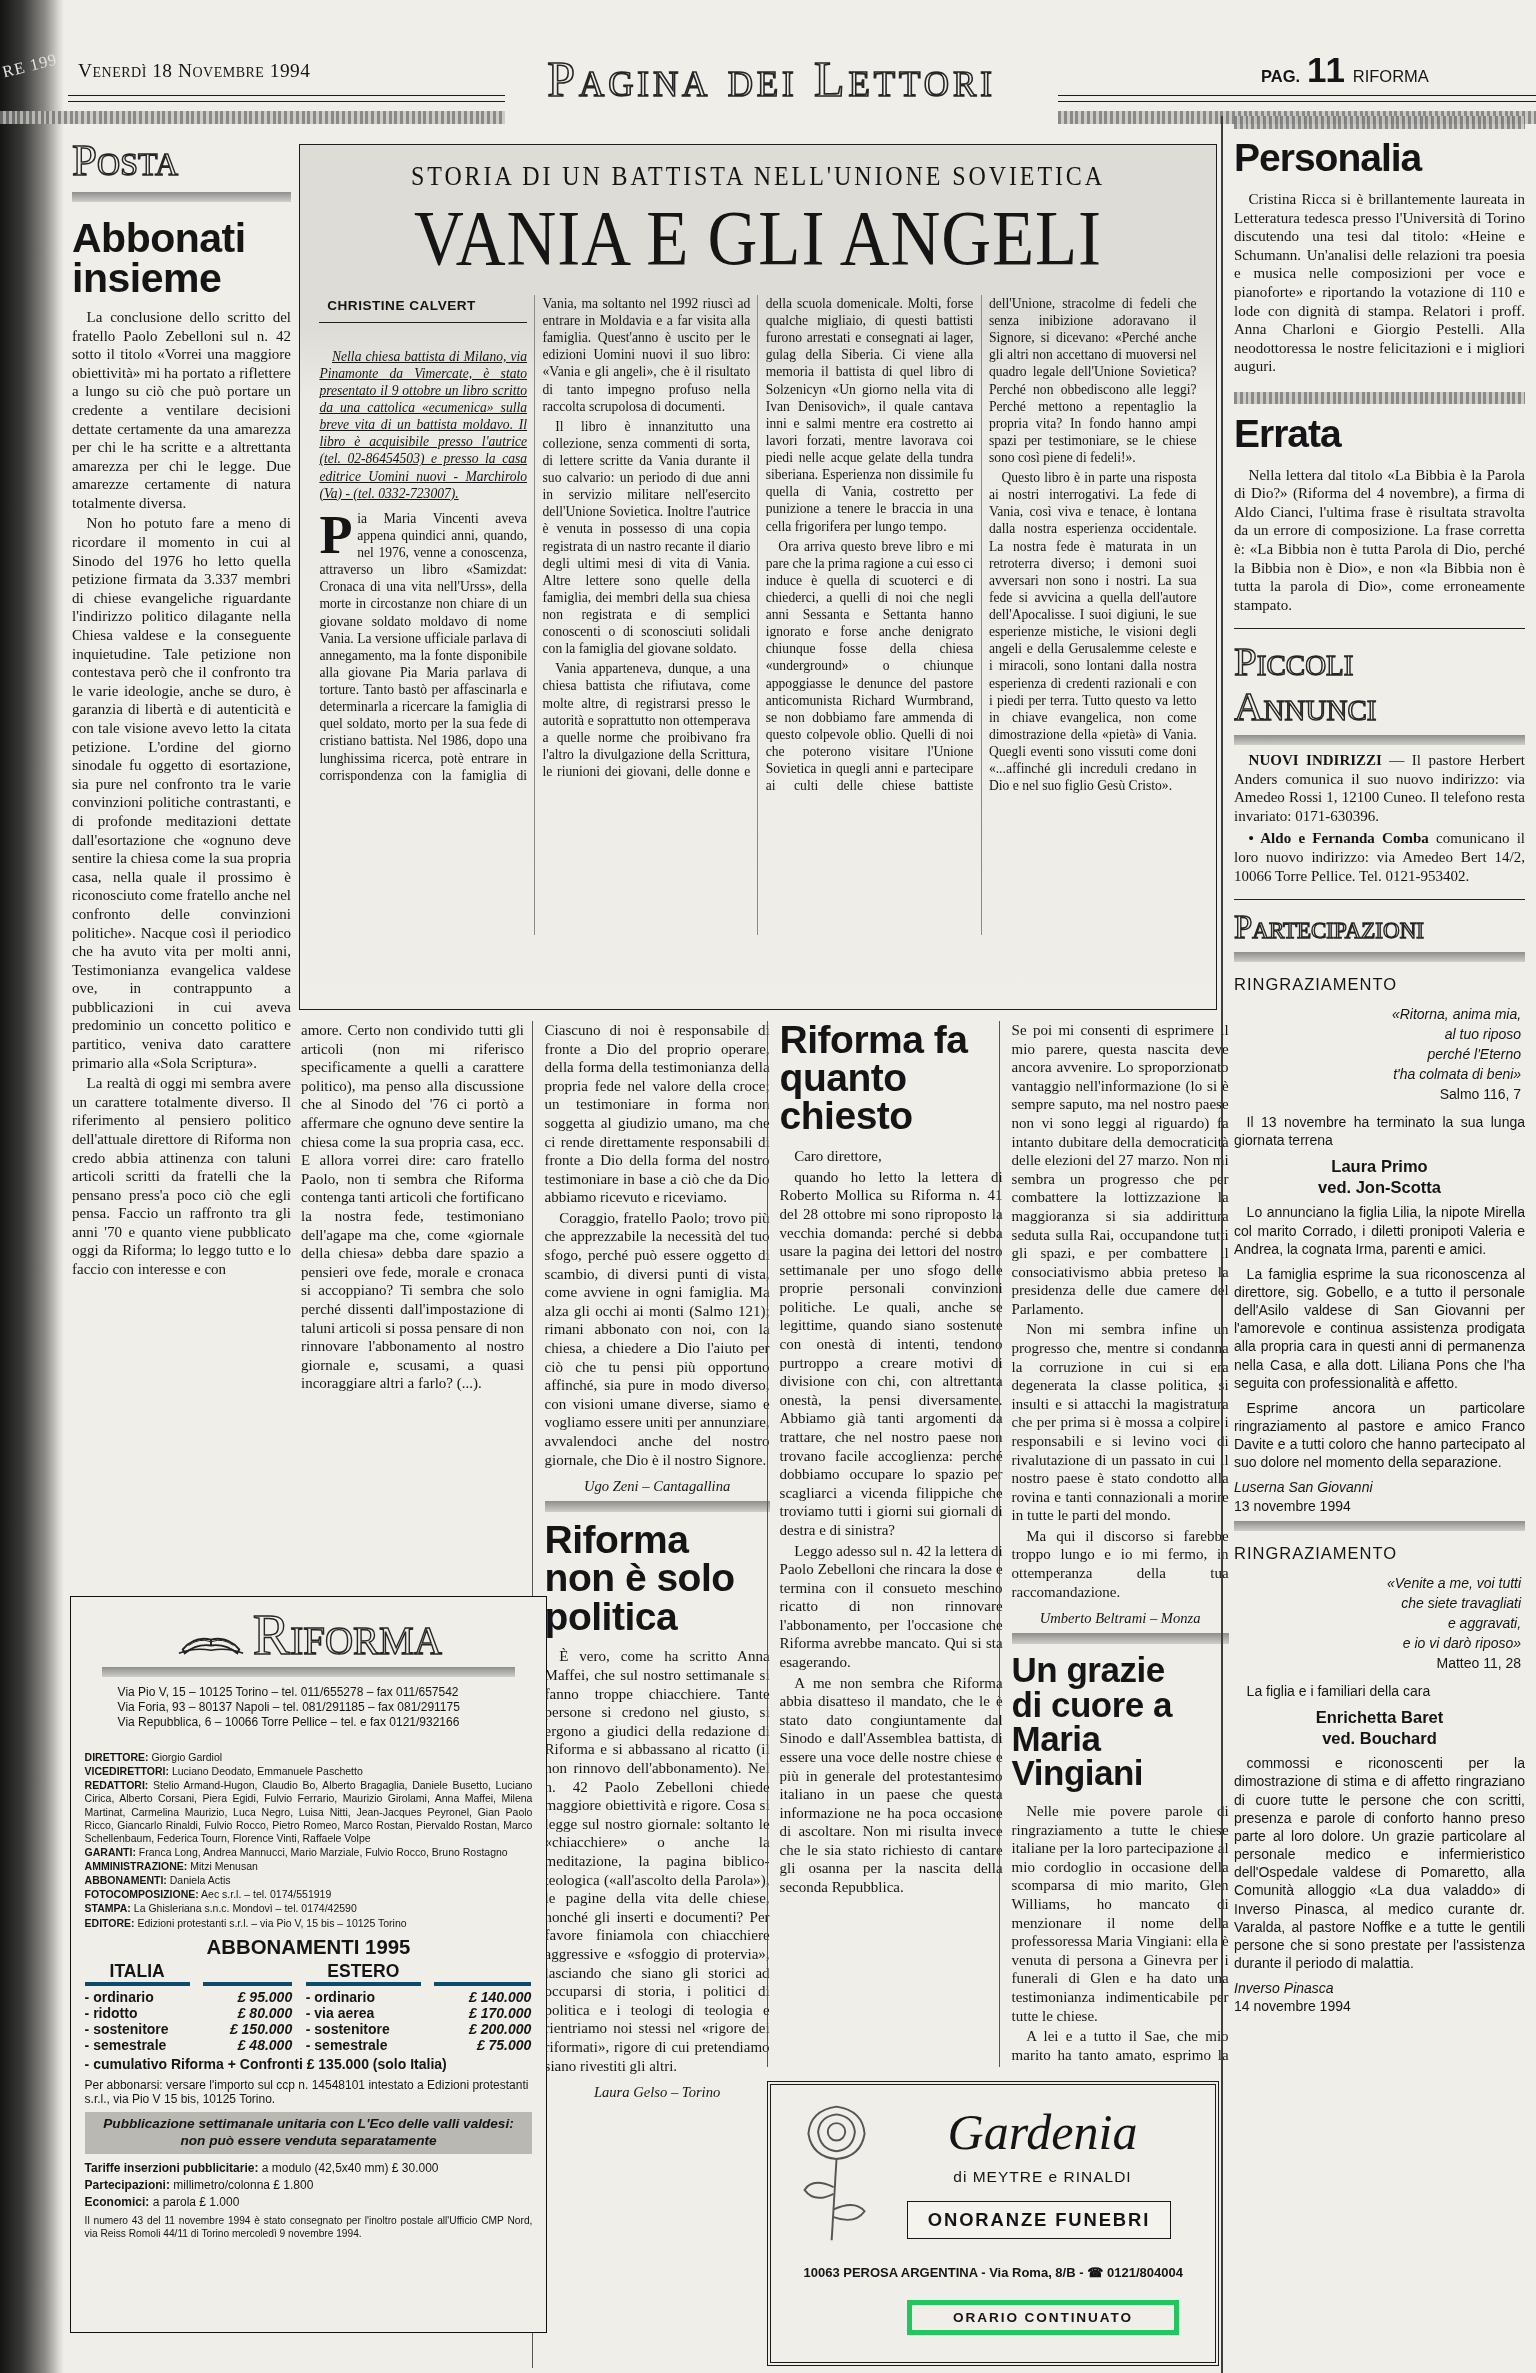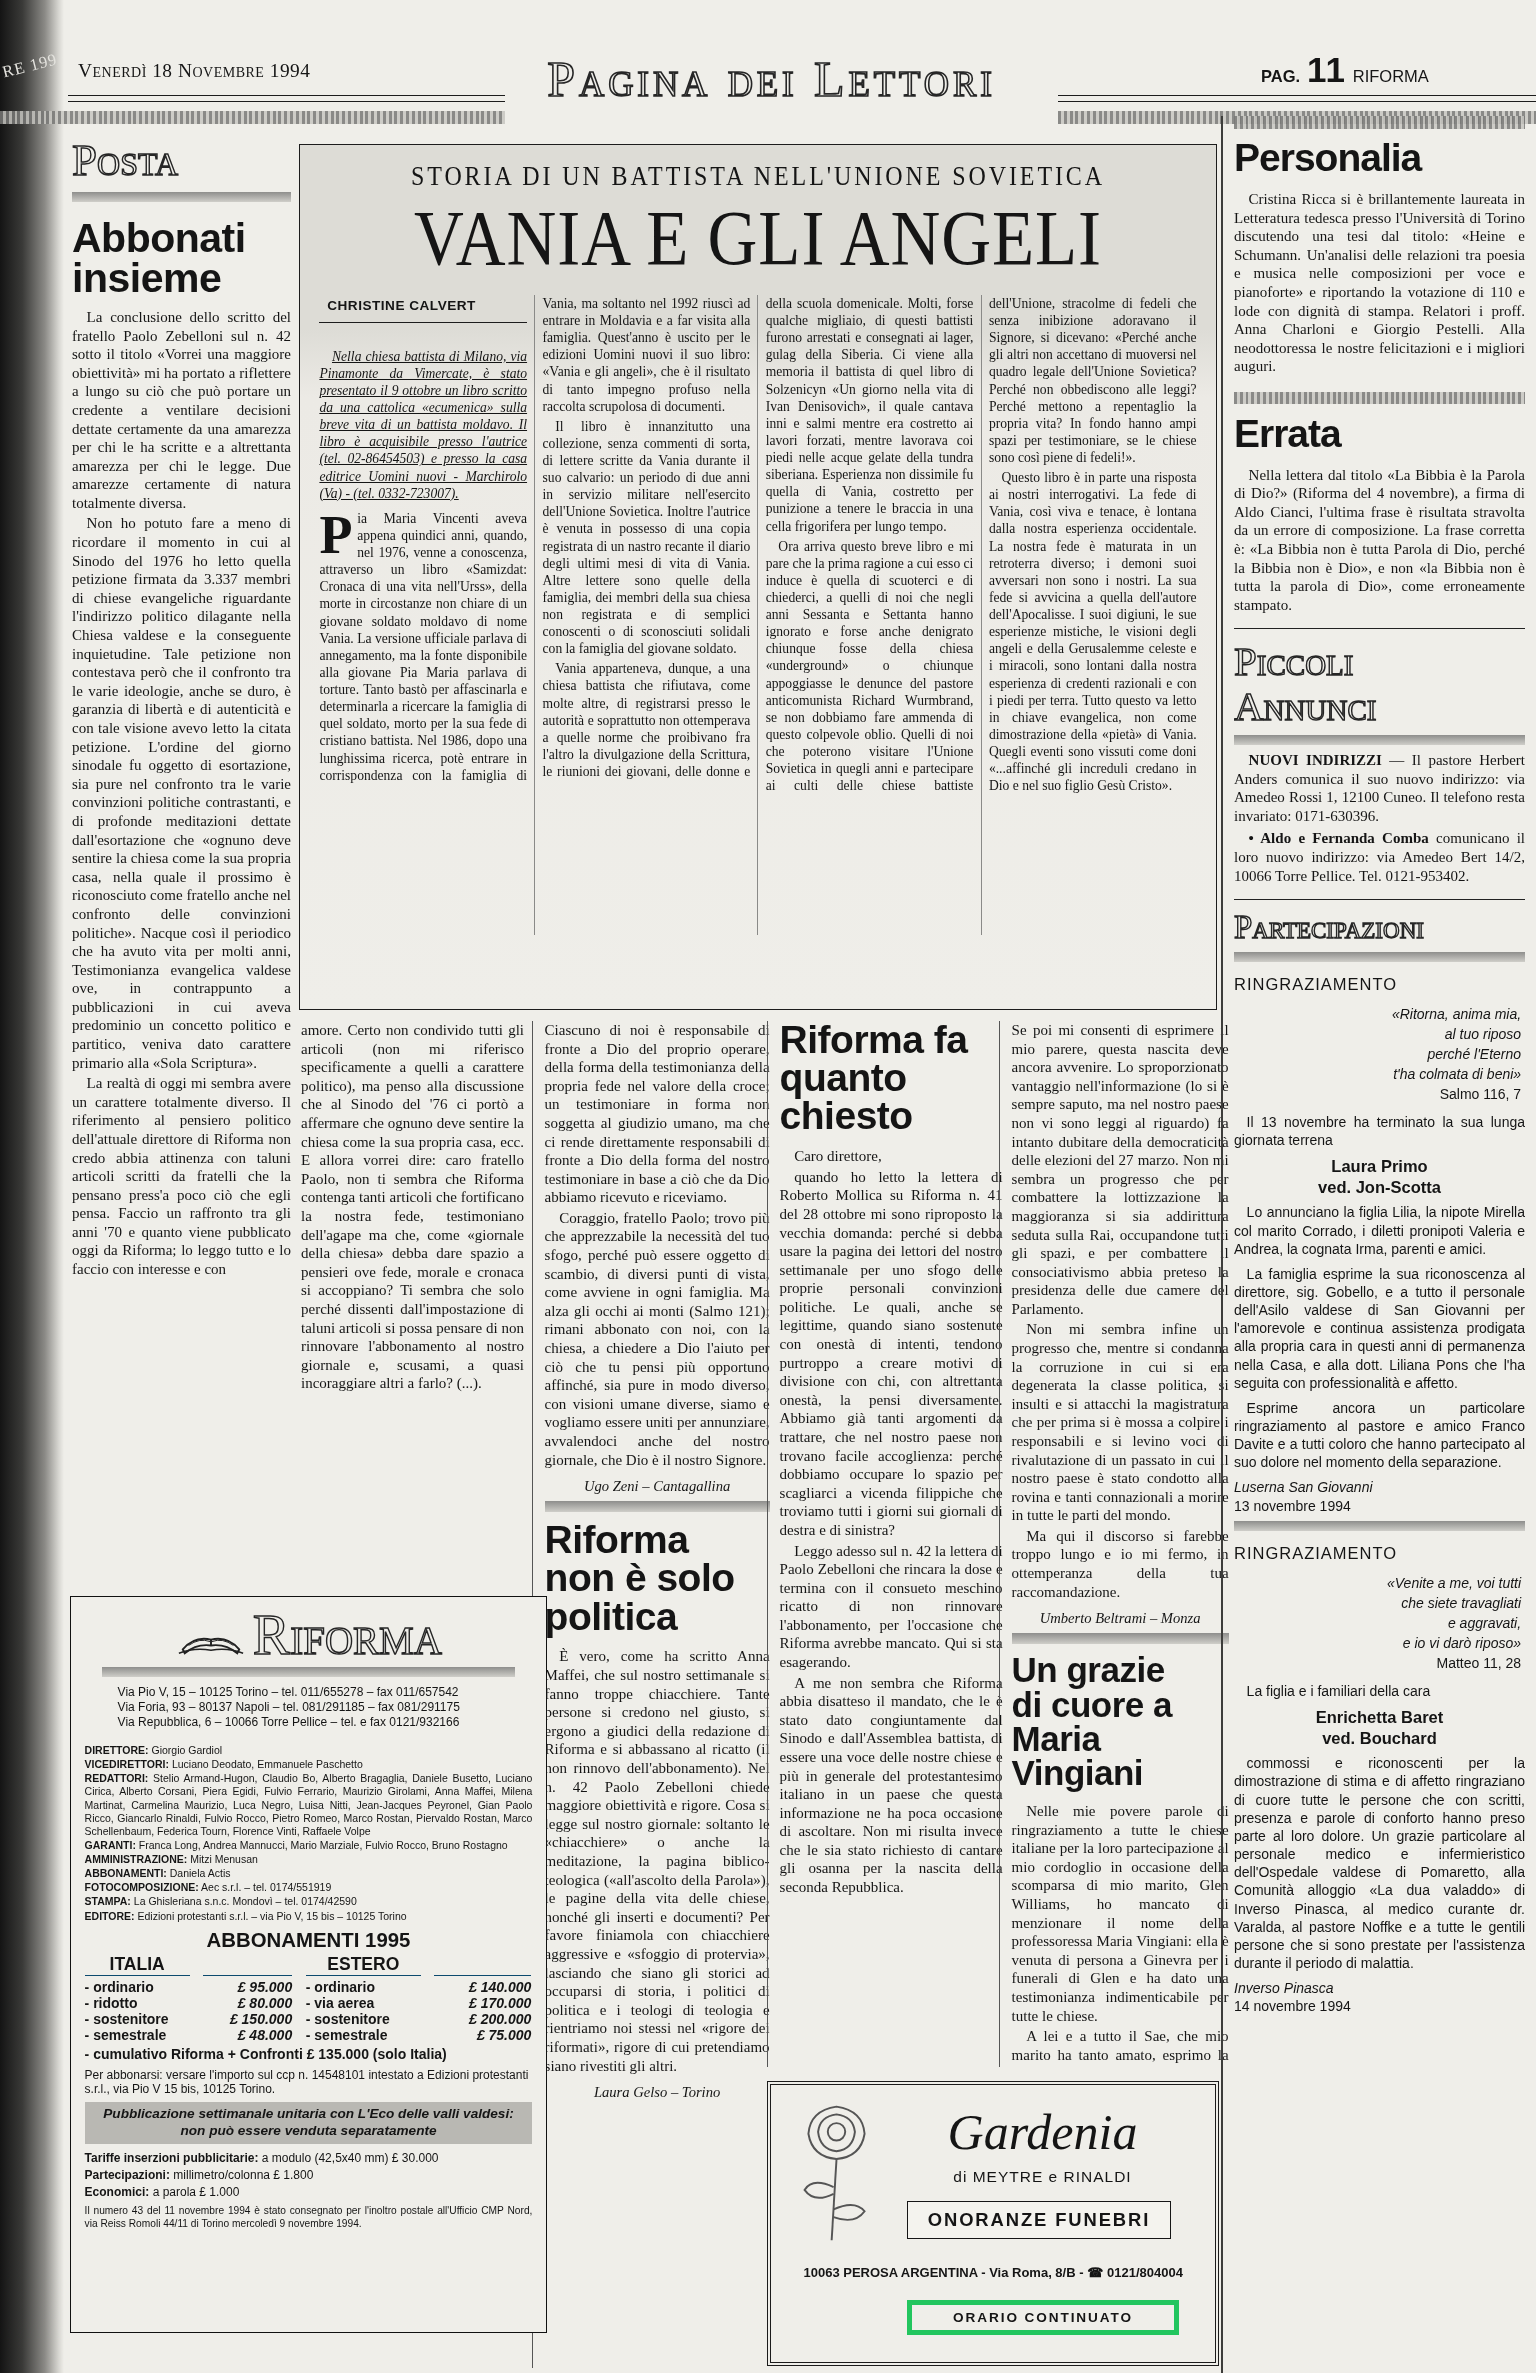--- a/index.html
+++ b/index.html
@@ -54,26 +54,26 @@
   .letter-col3{left:767px;width:223px;height:1046px;padding-left:11.6px;}
   .letter-col4{left:999px;width:217px;height:1046px;padding-left:11.6px;}
   .letter-head{font-size:39px;margin:9.7px 0 11.6px 0;}
   
   .mast{position:absolute;left:70px;top:1596px;width:477px;height:737px;border:1.9px solid #111;
         box-sizing:border-box;padding:9.7px 13.6px;background:#efeee9;font-family:"Liberation Sans",sans-serif;}
   .mast-logo-row{display:flex;justify-content:center;align-items:flex-end;gap:5.8px;}
   .mast-logo{font-family:"Liberation Serif",serif;font-size:56px;line-height:1;}
   .mast .graybar{margin:3.9px 17.5px 7.8px 17.5px;}
   .mast-addr{font-size:12px;margin:0 0 1px 33px;}
-  .staff{margin-top:15px;}
+  .staff{margin-top:22px;}
   .staff p{font-size:10.5px;line-height:1.25;margin:0 0 1px 0;text-align:justify;}
   .staff b{font-weight:bold;}
   .abb-title{text-align:center;font-size:20.4px;font-weight:bold;margin:6.8px 0 1.9px 0;}
   .abb-grid{display:grid;grid-template-columns:105px 89px 115px 97px;column-gap:13.6px;font-size:14px;font-weight:bold;}
-  .abb-grid .hd{font-size:17.5px;text-align:center;border-bottom:1px solid #0c4a6e;margin-bottom:2.9px;}
+  .abb-grid .hd{font-size:17.5px;text-align:center;border-bottom:4px solid #0c4a6e;margin-bottom:2.9px;}
   .abb-grid .pr{font-style:italic;text-align:right;}
   .abb-cum{font-size:14px;font-weight:bold;margin:2.9px 0 5.8px 0;}
   .perabb{font-size:12px;margin:1.9px 0 5.8px 0;}
   .weekly{background:#b9b8b3;text-align:center;font-weight:bold;font-style:italic;font-size:13.6px;
           padding:3.9px 5.8px;margin:3.9px 0 7.8px 0;line-height:1.25;}
   .tariffe p{font-size:12px;margin:0 0 2.9px 0;}
   .fine{font-size:10.2px;line-height:1.25;margin:5.8px 0 0 0;text-align:justify;}
   
   .ad{position:absolute;left:770px;top:2084px;width:446px;height:279px;border:1.9px solid #1b1b1b;outline:1px solid #1b1b1b;
       outline-offset:2.9px;box-sizing:border-box;background:#efeee9;}

